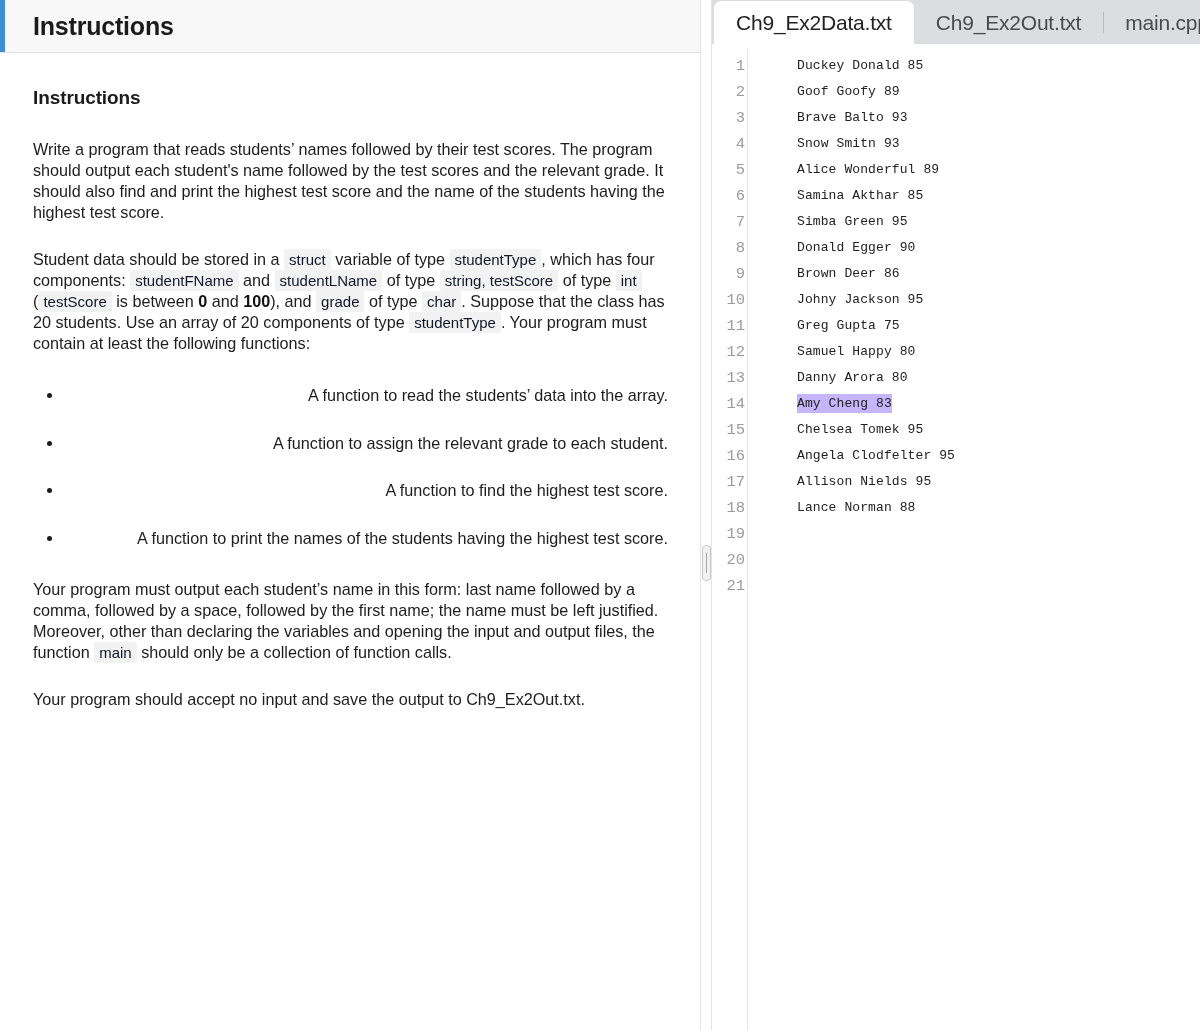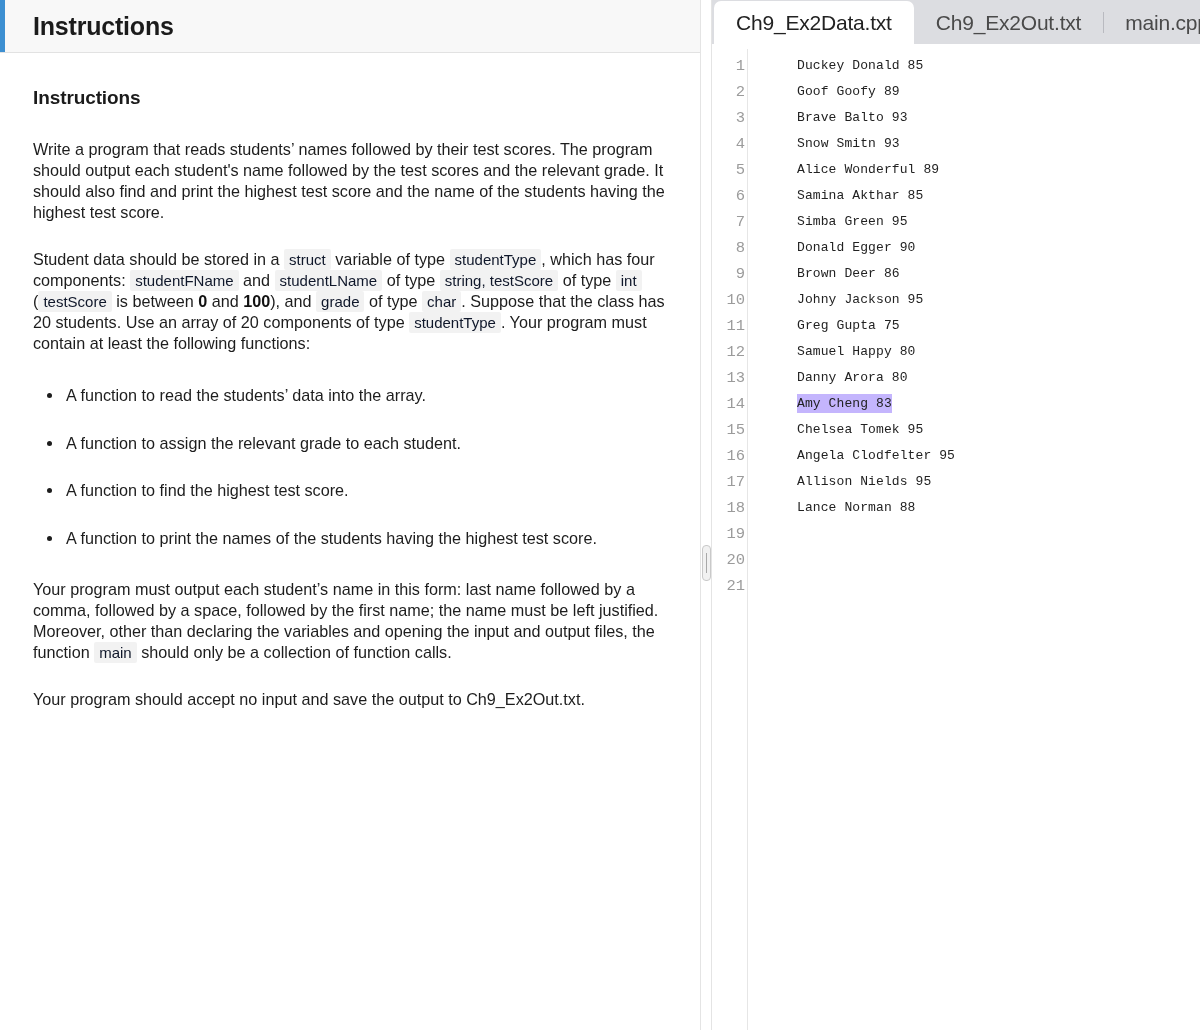--- a/index.html
+++ b/index.html
@@ -99,20 +99,21 @@
     padding: 0;
   }
 
   ul.func-list li {
     position: relative;
     font-size: 16.2px;
     line-height: 30.5px;
     color: #1d1d1d;
     padding-left: 33px;
     margin-bottom: 17px;
+    text-align: right;
   }
 
   ul.func-list li::before {
     content: "";
     position: absolute;
     left: 14px;
     top: 13px;
     width: 5px;
     height: 5px;
     background: #1d1d1d;

